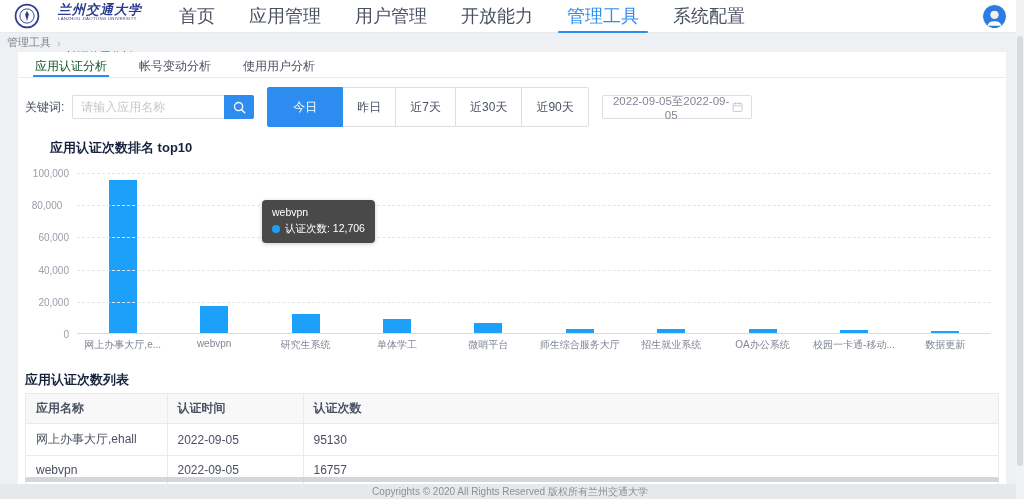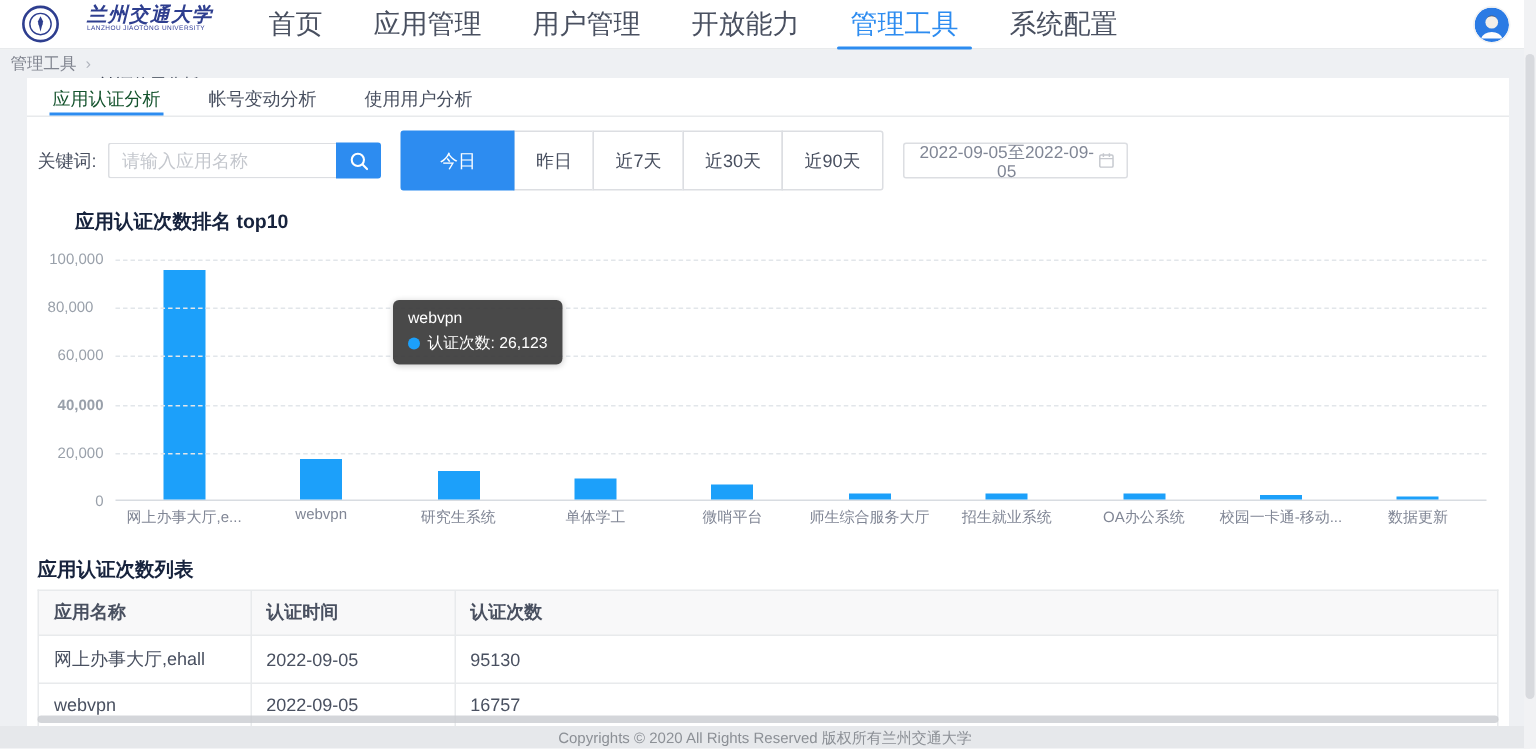--- a/index.html
+++ b/index.html
@@ -187,21 +187,21 @@
             <div class="bar" style="height: 3px; background: rgb(28, 160, 250);"></div>
           </div>
           <div class="bcol">
             <div class="bar" style="height: 2px; background: rgb(28, 160, 250);"></div>
           </div>
         </div>
       <div class="tooltip">
         <div class="tt-title">webvpn</div>
         <div class="tt-row">
           <span class="tt-dot" id="tt-dot" style="background: rgb(28, 160, 250);"></span>
-          <span>认证次数: 26,123</span>
+          <span>认证次数: 12,706</span>
         </div>
       </div>
     <div class="gridline" style="top: 0px;"></div>
         <div class="gridline" style="top: 32.2px;"></div>
         <div class="gridline" style="top: 64.4px;"></div>
         <div class="gridline" style="top: 96.6px;"></div>
         <div class="gridline" style="top: 128.8px;"></div>
       </div>
     <div class="xaxis" id="xaxis">
         <div class="xlab">网上办事大厅,e...</div>
@@ -211,21 +211,21 @@
         <div class="xlab">微哨平台</div>
         <div class="xlab">师生综合服务大厅</div>
         <div class="xlab">招生就业系统</div>
         <div class="xlab">OA办公系统</div>
         <div class="xlab">校园一卡通-移动...</div>
         <div class="xlab">数据更新</div>
       </div>
   <div class="ylab" style="top: 3px;">100,000</div>
       <div class="ylab" style="top: 35.2px; text-align: center;">80,000</div>
       <div class="ylab" style="top: 67.4px;">60,000</div>
-      <div class="ylab" style="top: 99.6px; font-weight: bold;">40,000</div>
+      <div class="ylab" style="top: 99.6px;">40,000</div>
       <div class="ylab" style="top: 131.8px;">20,000</div>
       <div class="ylab" style="top: 164px;">0</div>
     </div>
 
   <h3 class="sec-title t2">应用认证次数列表</h3>
 
   <div class="table-wrap">
     <table>
       <colgroup>
           <col class="c1">

